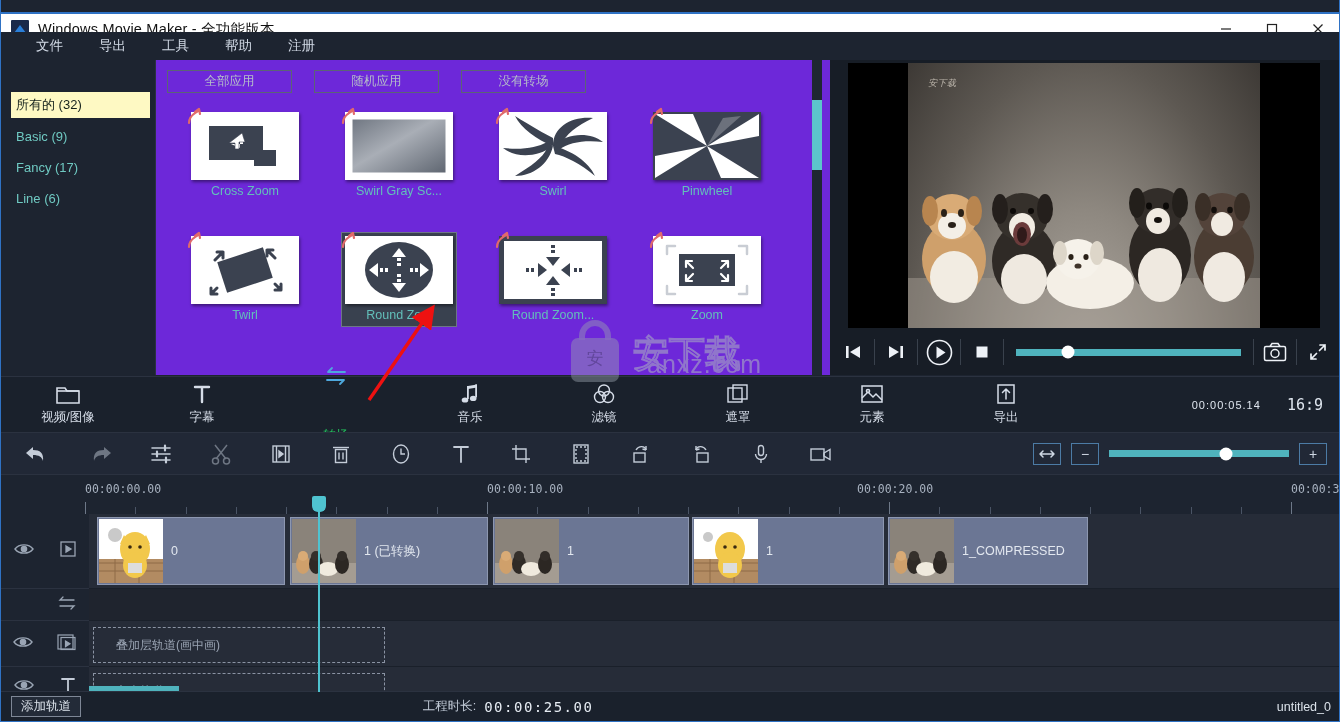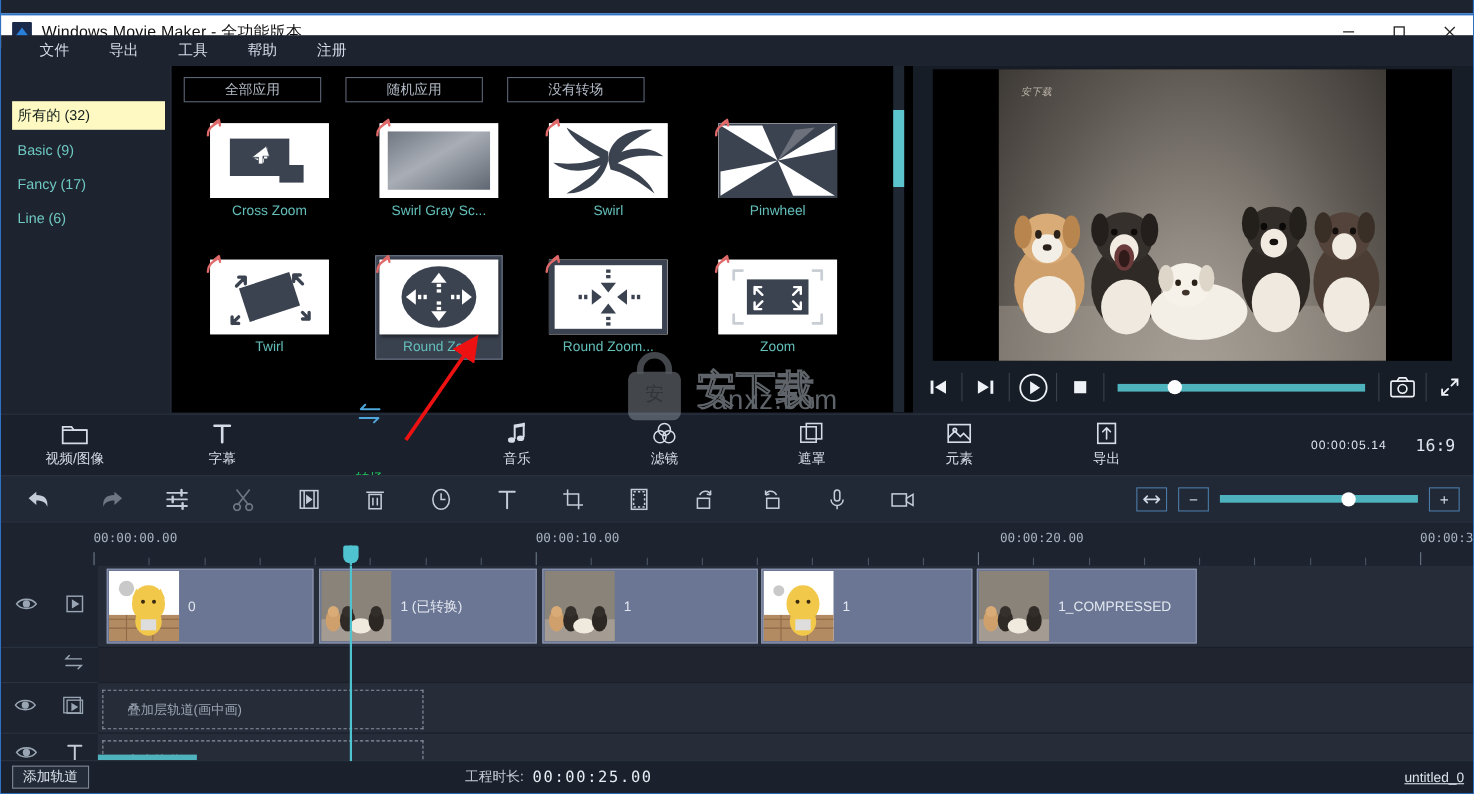--- a/index.html
+++ b/index.html
@@ -67,21 +67,21 @@
   }
   .cat-item {
     height: 26px; margin: 0 5px 5px 10px; display: flex; align-items: center;
     padding-left: 5px; font-size: 13px; color: #6fc9c2; white-space: nowrap;
   }
   .cat-item.active { background: #fef9c3; color: #15221c; }
 
   
   .trans-panel {
     position: absolute; left: 155px; top: 60px; width: 674px; height: 315px;
-    background: #000000;
+    background: #6d28d9;
     overflow: hidden;
   }
   .apply-row {
     display: flex; gap: 22px; padding: 10px 0 0 11px;
   }
   .apply-btn {
     width: 125px; height: 23px; border: 1px solid #5b6475;
     display: flex; align-items: center; justify-content: center;
     font-size: 12.5px; color: #b5bdc9; background: transparent;
     white-space: nowrap;
@@ -264,21 +264,21 @@
     height: 21px; padding: 0 9px; border: 1px solid #7e8796;
     display: flex; align-items: center; font-size: 12.5px; color: #dbe2ea;
     background: #232b38; white-space: nowrap;
   }
   .proj-dur { margin: 0 auto; display: flex; align-items: center; gap: 8px; }
   .proj-dur-label { font-size: 12.5px; color: #c3ccd8; }
   .proj-dur-val {
     font-family: "DejaVu Sans Mono", monospace; font-size: 14px;
     color: #e6ecf3; letter-spacing: 1.5px;
   }
-  .proj-name { font-size: 12.5px; color: #dbe2ea; margin-left: auto; text-decoration: underline; }
+  .proj-name { font-size: 12.5px; color: #dbe2ea; margin-left: auto; }
 
   
   .watermark {
     position: absolute; left: 560px; top: 310px; width: 230px; height: 76px;
     z-index: 25; pointer-events: none; opacity: .55;
   }
   .wm-text {
     position: absolute; left: 86px; top: 40px;
     font-size: 25px; color: #aeb6c1; font-family: "Liberation Sans", sans-serif;
     letter-spacing: 1px;
@@ -826,21 +826,21 @@
       <div class="ztrack">
         <div class="zthumb" style="left:65%"></div>
       </div>
       <div class="zbtn">+</div>
     </div>
   </div>
 
   <div class="ruler">
     <div class="ruler-label" style="left:84px">00:00:00.00</div>
     <div class="ruler-label" style="left:486px">00:00:10.00</div>
-    <div class="ruler-label" style="left:908px">00:00:20.00</div>
+    <div class="ruler-label" style="left:856px">00:00:20.00</div>
     <div class="ruler-label" style="left:1290px">00:00:3</div>
     <div id="ticks">
         <div class="tick major" style="left: 84px;"></div>
         <div class="tick minor" style="left: 134px;"></div>
         <div class="tick minor" style="left: 185px;"></div>
         <div class="tick minor" style="left: 235px;"></div>
         <div class="tick minor" style="left: 285px;"></div>
         <div class="tick minor" style="left: 335px;"></div>
         <div class="tick minor" style="left: 386px;"></div>
         <div class="tick minor" style="left: 436px;"></div>

